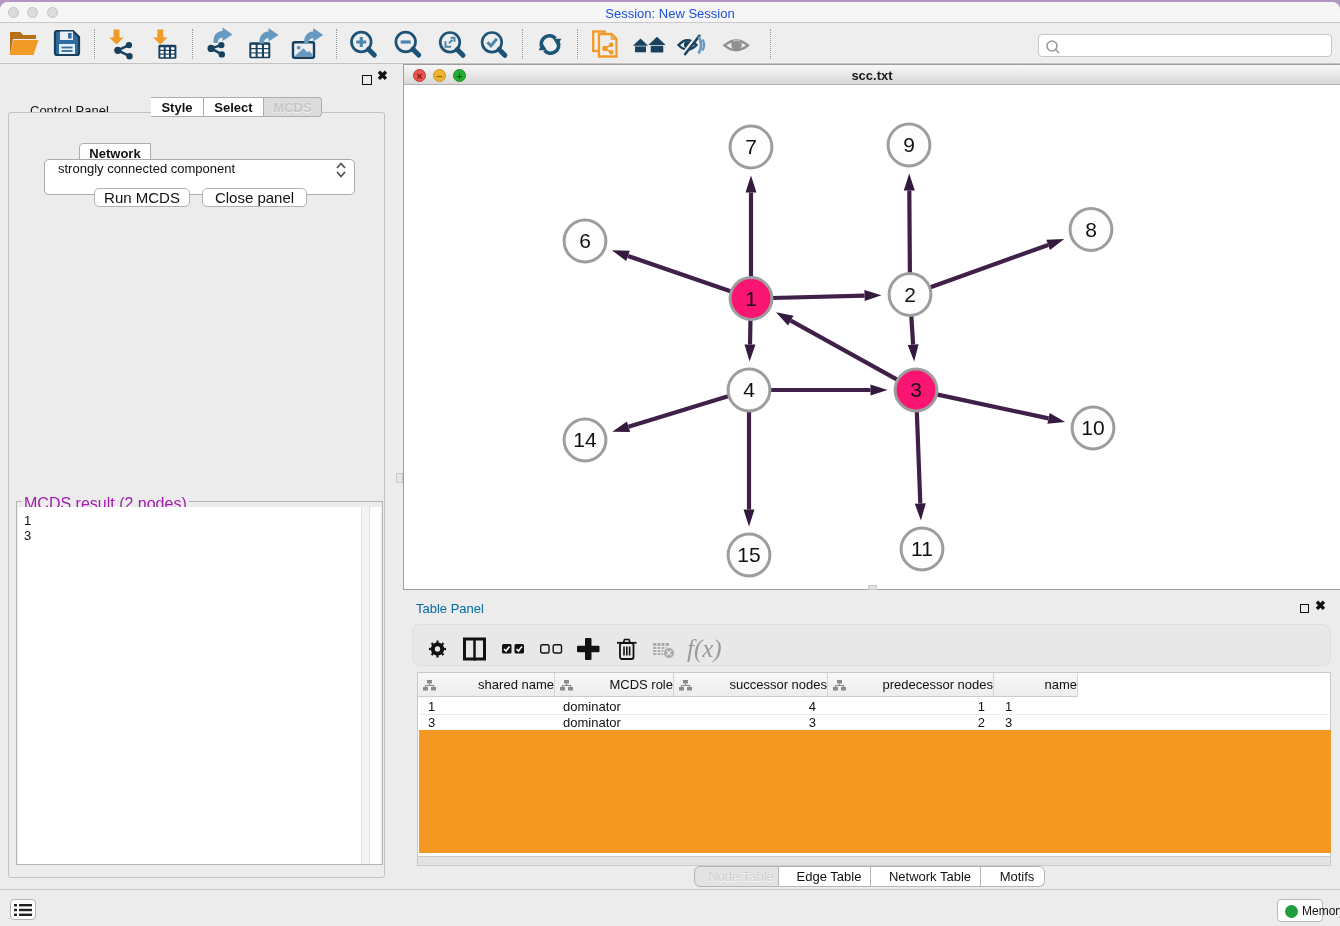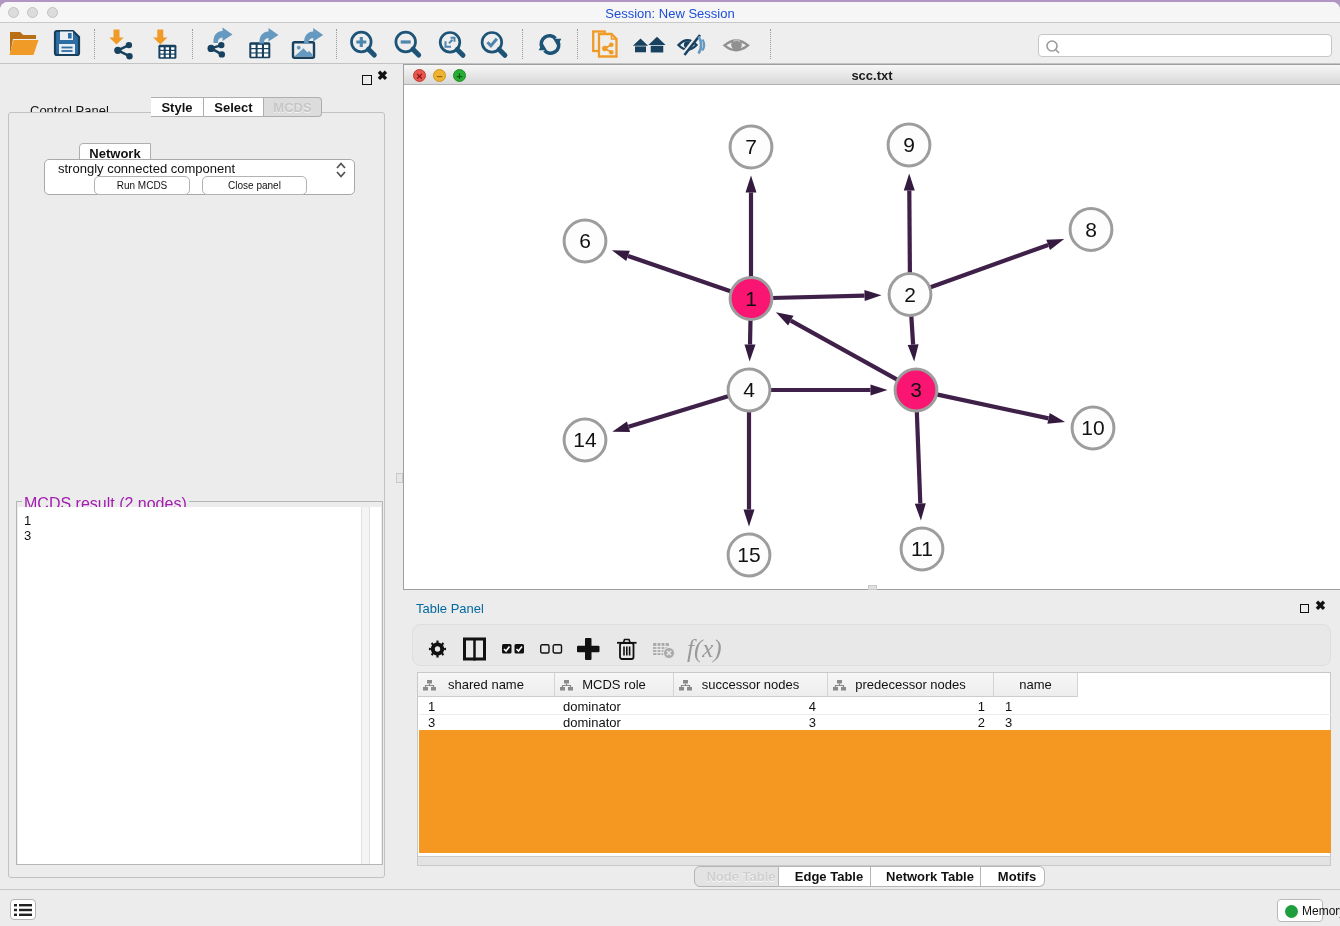--- a/index.html
+++ b/index.html
@@ -13,46 +13,46 @@
 #searchbox { position:absolute; left:1038px; top:11px; width:294px; height:23px; background:#fff; border:1px solid #c6c6c6; border-radius:4px; }
 
 #cpanel { position:absolute; left:0; top:62px; width:392px; height:825px; background:#ececec; }
 #cp-title { position:absolute; left:30px; top:9px; font-size:13px; color:#111;margin-top:30px; }
 .winbtn-sq { position:absolute; width:10px; height:10px; border:1.5px solid #111; }
 .winbtn-x { position:absolute; font-size:13px; font-weight:bold; color:#111; }
 #cp-inner { position:absolute; left:8px; top:48px; width:377px; height:766px; border:1px solid #c2c2c2; border-radius:3px; background:#ececec; }
 .tab { position:absolute; top:33px; height:20px; background:#fff; border:1px solid #aeaeae; font-size:13px; font-weight:bold; color:#111; text-align:center; line-height:19px; }
 #optlabel { position:absolute; left:0; top:72px; width:400px; text-align:center; font-size:13px; color:#111; }
 #dropdown { position:absolute; left:44px; top:95px; width:311px; height:36px; background:#fff; border:1px solid #a9a9a9; border-radius:5px; font-size:13px; color:#111; line-height:18px; padding-left:13px; }
-.btn { position:absolute; top:112px; height:19px; background:#fff; border:1px solid #b2b2b2; border-radius:5px; font-size:10px; color:#111; text-align:center; line-height:17px; }
+.btn { position:absolute; top:124px; height:19px; background:#fff; border:1px solid #b2b2b2; border-radius:5px; font-size:15px; color:#111; text-align:center; line-height:17px; }
 #fieldset { position:absolute; left:16px; top:437px; width:367px; height:364px; border:1px solid #b5b5b5; }
 #fieldset-label { position:absolute; left:5px; top:-7px; background:#ececec; font-size:16px; color:#a21caf; padding:0 2px; }
 #fieldset-white { position:absolute; left:1px; top:5px; width:363px; height:357px; background:#fff; }
 #scrolltrack { position:absolute; right:11px; top:0; width:9px; height:100%; background:#f4f4f4; border-left:1px solid #e2e2e2; border-right:1px solid #e2e2e2;}
 
 #netwin { position:absolute; left:403px; top:62px; width:937px; height:526px; border:1px solid #9f9f9f; border-right:none; background:#fff; }
 #nethead { position:absolute; left:0; top:0; width:100%; height:20px; background:linear-gradient(#f7f7f7,#d8d8d8); border-bottom:1px solid #b2b2b2; }
 .mactl { position:absolute; top:3.5px; width:13px; height:13px; border-radius:50%; font-size:11px; font-weight:bold; text-align:center; line-height:12px; }
 #nettitle { position:absolute; top:3px; left:0; width:100%; text-align:center; font-size:13px; font-weight:bold; color:#1a1a1a; }
 #netcanvas { position:absolute; left:0; top:21px; width:936px; height:503px; background:#fff; }
 
 #spl-left { position:absolute; left:396px; top:471px; width:7px; height:10px; background:#e6e6e6; border:1px solid #c9c9c9; }
 #spl-bot { position:absolute; left:868px; top:583px; width:9px; height:5px; background:#e0e0e0; border:1px solid #c9c9c9; }
 
 #tpanel { position:absolute; left:403px; top:595px; width:937px; height:292px; background:#ececec; }
 #tp-title { position:absolute; left:13px; top:4px; font-size:13px; color:#0369a1; }
 #tp-toolbar { position:absolute; left:9px; top:27px; width:919px; height:42px; background:#e8e8e8; border:1px solid #dedede; border-radius:8px; }
 #tbl { position:absolute; left:14px; top:75px; width:914px; height:185px; background:#fff; border:1px solid #c9c9c9; }
 #thead { position:absolute; left:0; top:0; width:659px; height:24px; background:linear-gradient(#f7f7f7,#ededed); border-bottom:1px solid #cccccc; }
-.th { position:absolute; top:0; height:24px; border-right:1px solid #d4d4d4; font-size:13px; color:#111; text-align:center; line-height:24px; }
+.th { position:absolute; top:0; height:24px; border-right:1px solid #d4d4d4; font-size:13px; color:#111; text-align:right; line-height:24px; }
 .td { position:absolute; font-size:13px; color:#111; height:16px; line-height:16px; }
 #rowsep { position:absolute; left:1px; top:41px; width:912px; height:1px; background:#ececec; }
 #orangeband { position:absolute; left:1px; top:57px; width:912px; height:123px; background:#f59822; }
 #tp-footer { position:absolute; left:14px; top:260px; width:914px; height:9px; background:#e3e3e3; border:1px solid #c9c9c9; border-top:none; }
-.btab { position:absolute; top:269px; height:21px; border:1px solid #b5b5b5; background:#fff; font-size:13px; font-weight:bold; color:#111; text-align:center; line-height:20px;padding-left:9px; }
+.btab { position:absolute; top:269px; height:21px; border:1px solid #b5b5b5; background:#fff; font-size:13px; font-weight:normal; color:#111; text-align:center; line-height:20px;padding-left:9px; }
 
 #statusbar { position:absolute; left:0; top:887px; width:1340px; height:37px; background:#ececec; border-top:1px solid #c6c6c6; }
 #memBtn { position:absolute; right:17px; top:9px; width:46px; height:23px; background:#fff; border:1px solid #b9b9b9; border-radius:4px; font-size:12px; color:#111; }
 #listBtn { position:absolute; left:10px; top:9px; width:26px; height:21px; background:#fff; border:1px solid #b4b4b4; border-radius:4px; }
 </style>
 </head>
 <body>
 <div id="win">
 <div id="titlebar">
   <div class="tl" style="left:7.5px;"></div>

